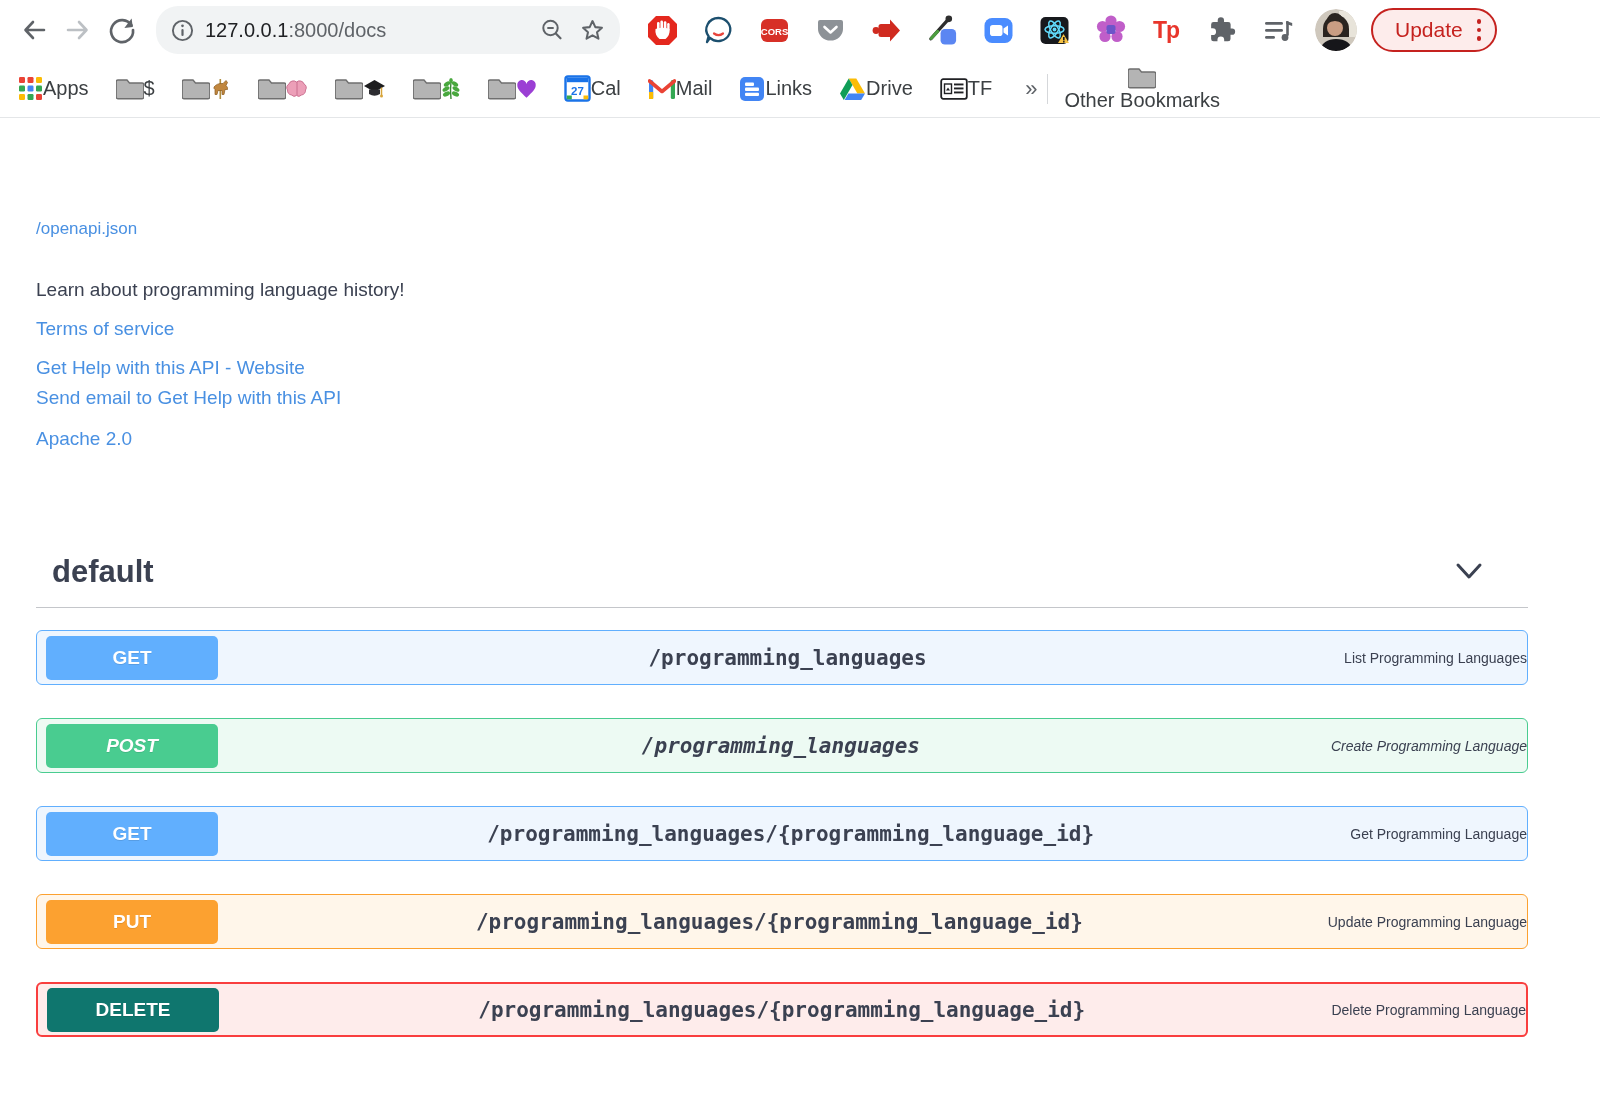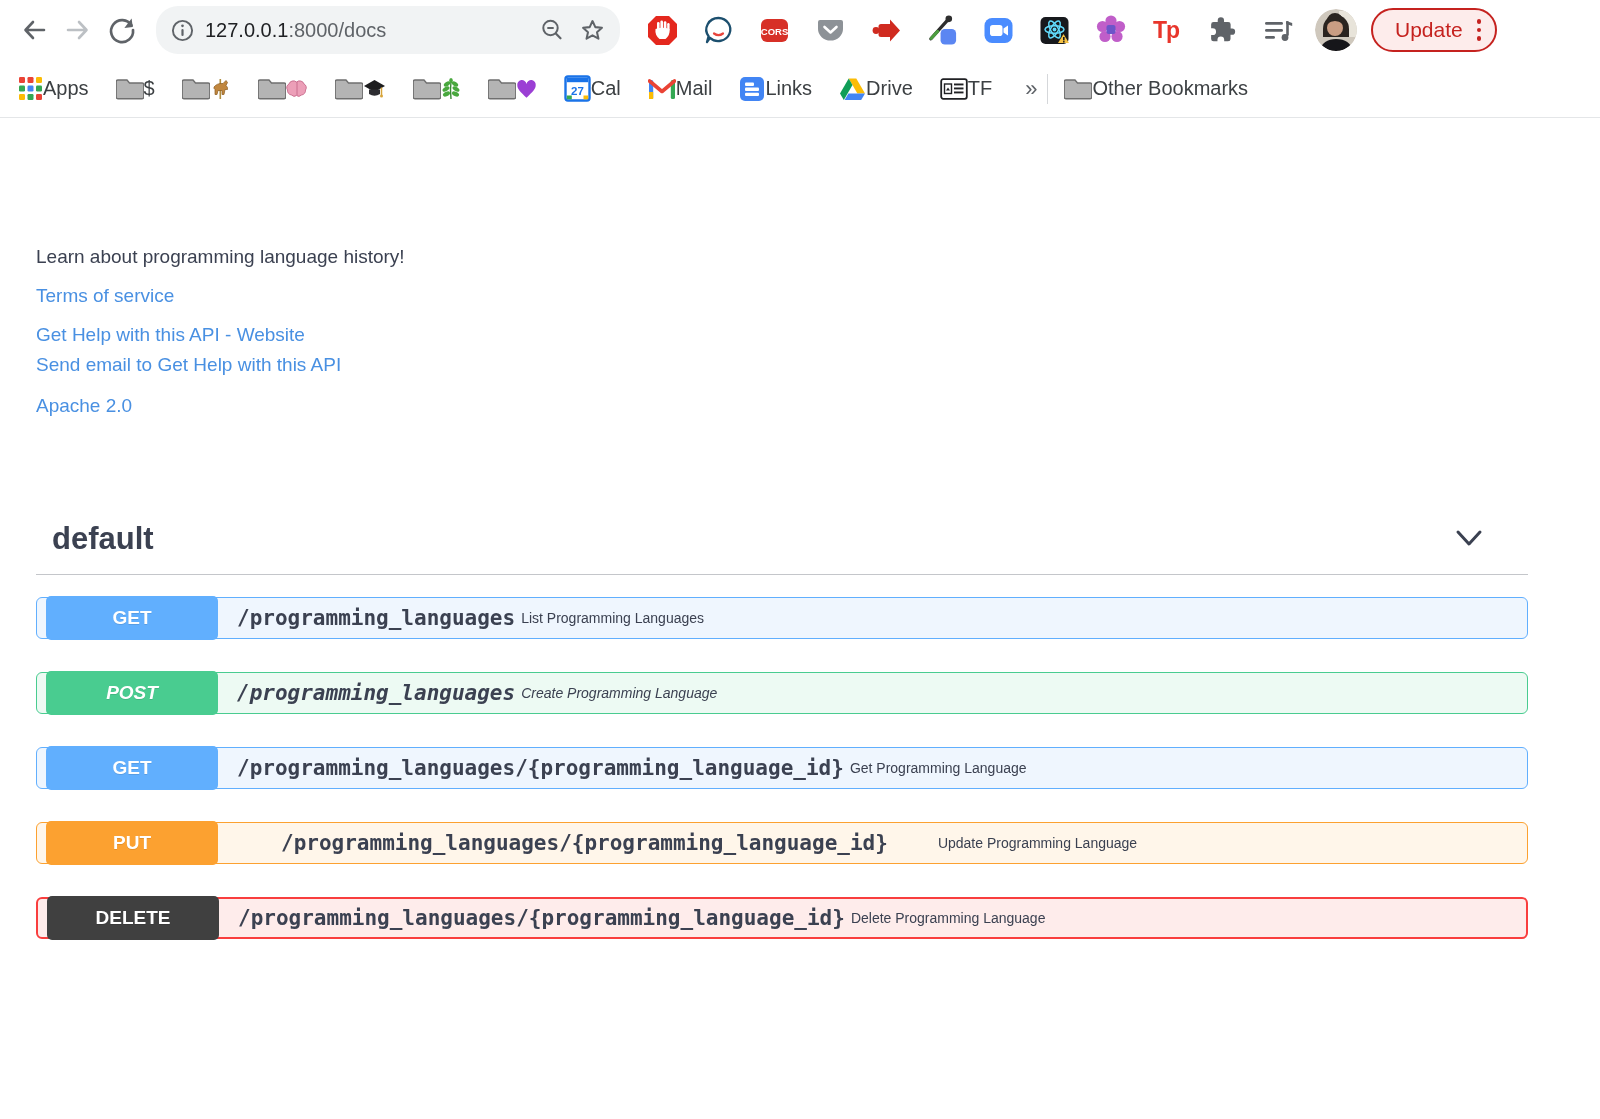--- a/index.html
+++ b/index.html
@@ -42,31 +42,31 @@
   .info-links .l2 { margin-top:17px; }
   .info-links .l3 { margin-top:8px; }
   .info-links .l4 { margin-top:19px; }
   .info-links a { display:block; width:max-content; }
 
   .opsection { width:1492px; margin-top:104px; }
   .sec-head { display:flex; align-items:center; justify-content:space-between; padding:0 44px 0 16px; border-bottom:1px solid rgba(59,65,81,.3); padding-bottom:17px; }
   .sec-title { font-size:31px; font-weight:bold; color:#3b4151; }
   .sec-chev { cursor:pointer; display:flex; }
 
-  .opblock { height:42px; border-radius:6px; display:flex; align-items:center; margin-top:22px; cursor:pointer; }
+  .opblock { height:55px; border-radius:6px; display:flex; align-items:center; margin-top:22px; cursor:pointer;justify-content:space-between; }
   .opblock + .opblock { margin-top:33px; }
   .opblock.get    { background:#eff6fe; border:1.5px solid #61affe; }
   .opblock.post   { background:#edfaf3; border:1.5px solid #49cc90;font-style:italic; }
   .opblock.put    { background:#fff6ea; border:1.5px solid #fca130;gap:44px; }
   .opblock.delete { background:#feeceb; border:2px solid #f93e3e; }
   .method { width:172px; height:44px; margin-left:9px; border-radius:5px; color:#fff; font-weight:bold; font-size:19px; display:flex; align-items:center; justify-content:center; text-shadow:0 1px 0 rgba(0,0,0,.1); flex:0 0 auto; }
   .get    .method { background:#61affe; }
   .post   .method { background:#49cc90; }
   .put    .method { background:#fca130; }
-  .delete .method { background:#404040; }
+  .delete .method { background:#0f766e; }
   .op-path { font-family:"DejaVu Sans Mono", monospace; font-weight:bold; font-size:21px; color:#3b4151; margin-left:19px; white-space:nowrap; }
   .op-summary { font-size:14px; color:#3b4151; margin-left:6px; white-space:nowrap; }
 
   svg { display:block; }
 </style>
 </head>
 <body>
 
 <div class="page">
 
@@ -363,29 +363,30 @@
           <polygon points="6,12.5 8,9.5 10,12.5" fill="#202124"></polygon>
           <rect x="14" y="5.5" width="9.5" height="1.9" fill="#202124"></rect>
           <rect x="14" y="9.5" width="9.5" height="1.9" fill="#202124"></rect>
           <rect x="14" y="13.5" width="9.5" height="1.9" fill="#202124"></rect>
         </svg>
       <span class="lbl">TF</span>
     </div>
 
     <span class="chev2">»</span>
     <span class="bm-sep"></span>
-    <div class="bm" style="margin-right:0;">
+    <div class="bm" style="margin-right:0;flex-direction:column;">
       <svg width="28" height="23" viewBox="0 0 28 23">
           <path d="M2 3 h9 l2.5 3 H26 a1.8 1.8 0 0 1 1.8 1.8 V20 a1.8 1.8 0 0 1 -1.8 1.8 H2 A1.8 1.8 0 0 1 .2 20 V4.8 A1.8 1.8 0 0 1 2 3z" fill="#b4b4b4" stroke="#6f6f6f" stroke-width="1.4"></path>
         </svg>
       <span class="lbl">Other Bookmarks</span>
     </div>
   </div>
 
   <div class="content">
+    <div class="spec-link"><a class="link">/openapi.json</a></div>
 
     <p class="api-desc">Learn about programming language history!</p>
 
     <div class="info-links">
       <a class="link l1">Terms of service</a>
       <a class="link l2">Get Help with this API - Website</a>
       <a class="link l3">Send email to Get Help with this API</a>
       <a class="link l4">Apache 2.0</a>
     </div>
 

